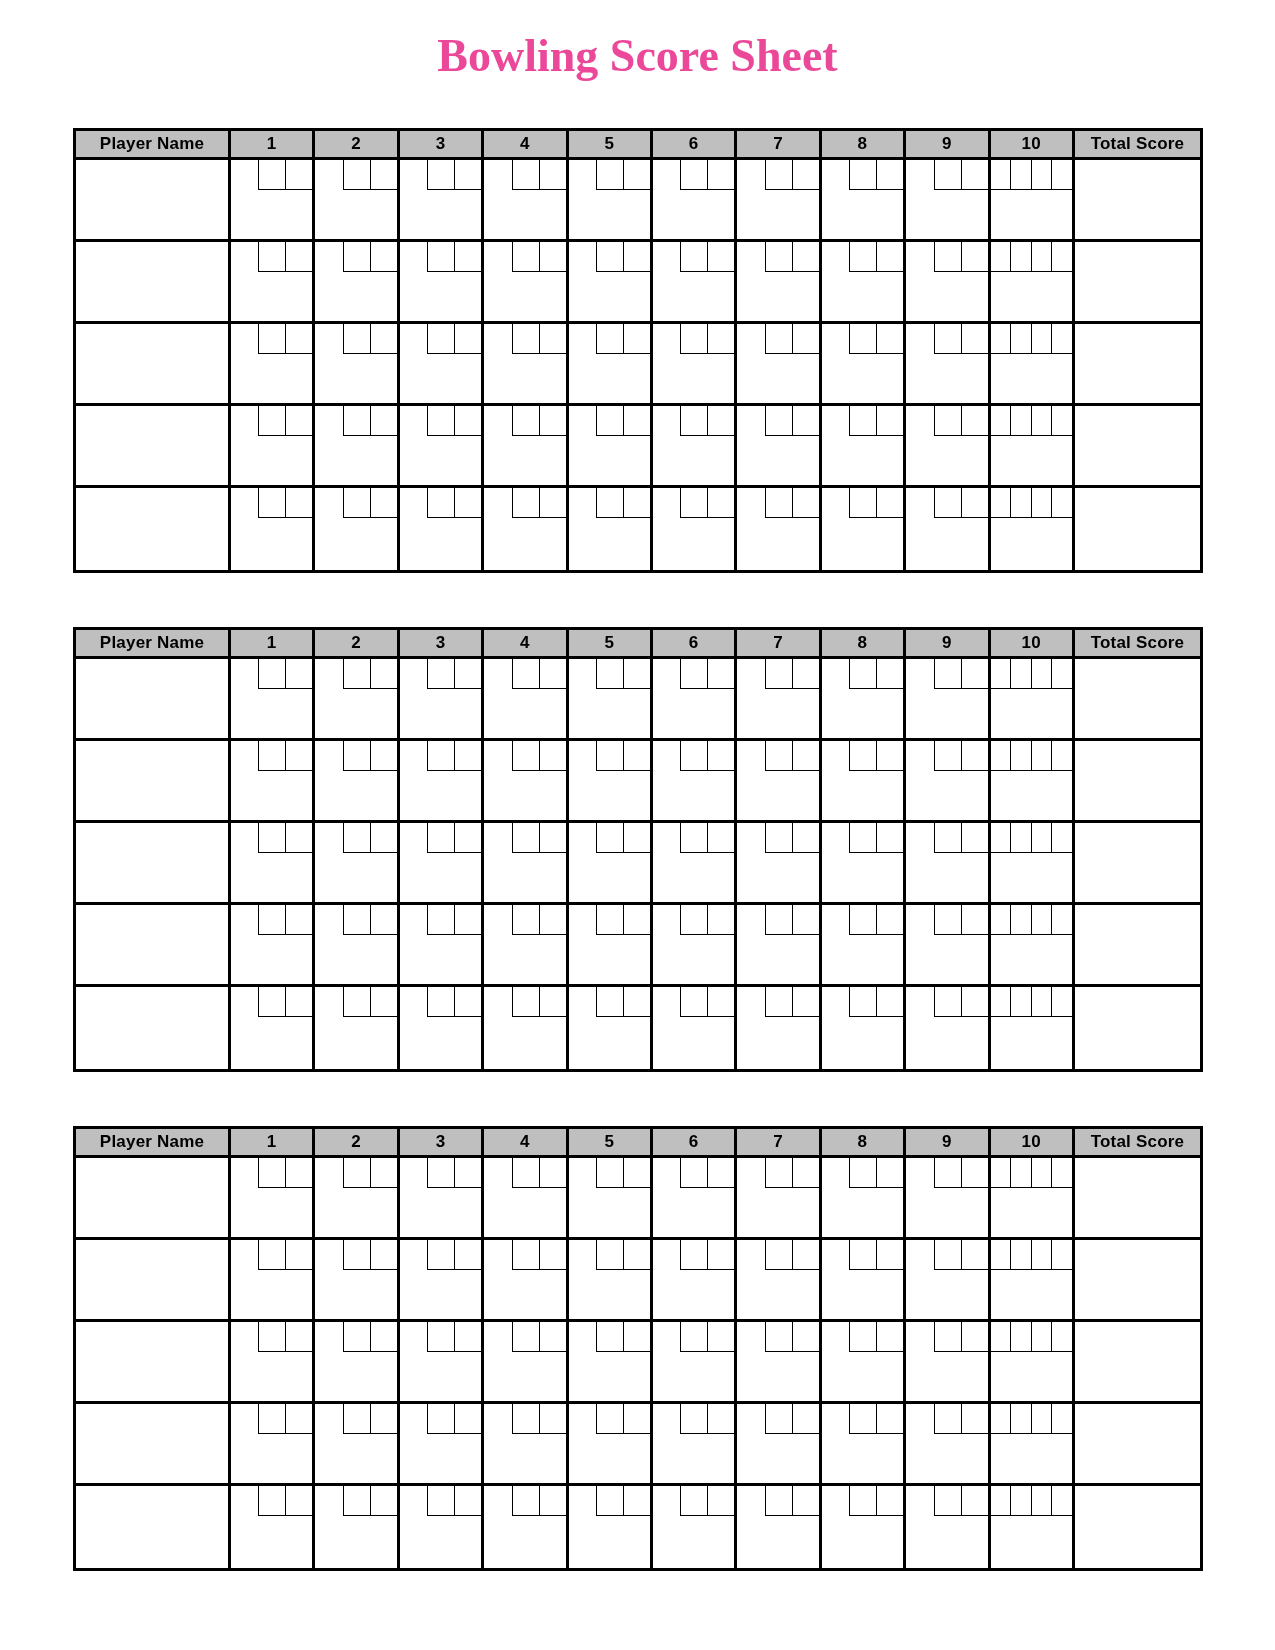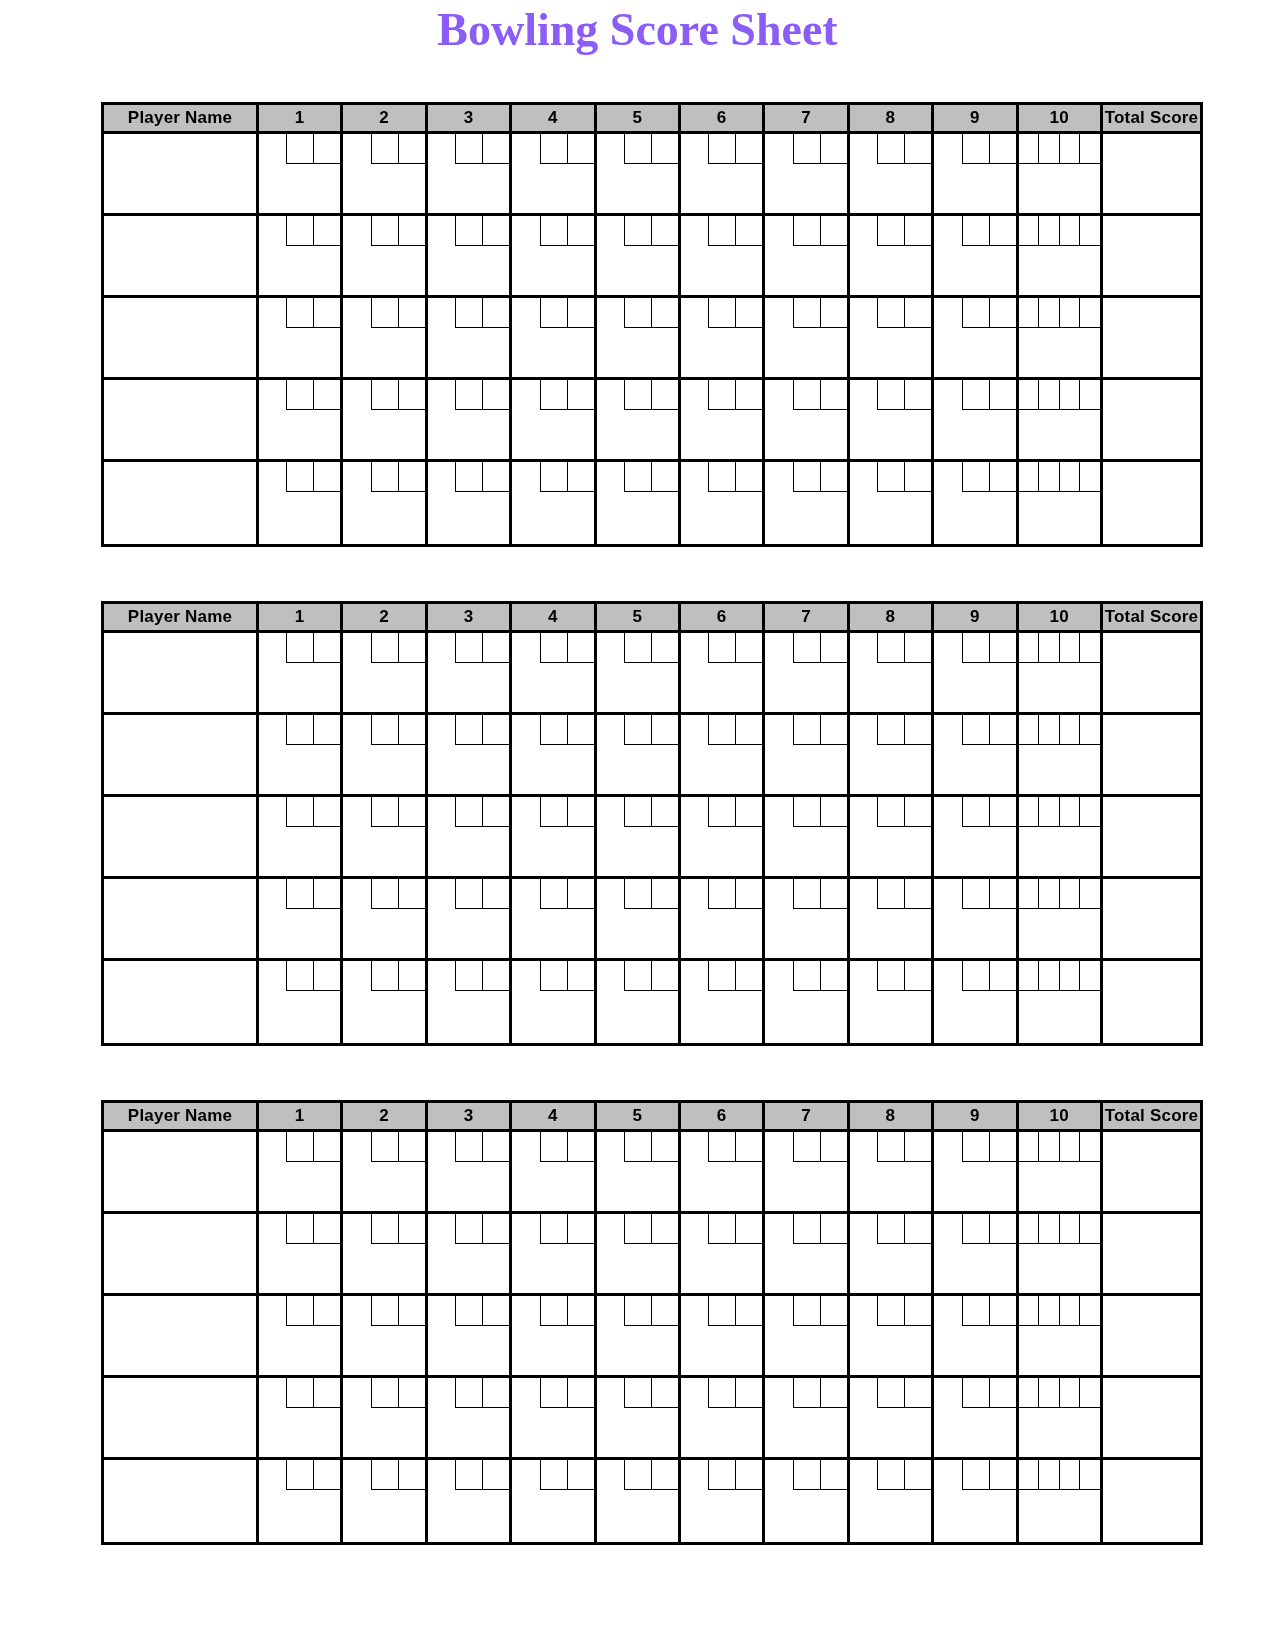--- a/index.html
+++ b/index.html
@@ -3,37 +3,36 @@
 <meta charset="utf-8">
 <style>
   html, body { margin: 0; padding: 0; }
   body {
     width: 1275px; height: 1650px;
     background: #ffffff;
     font-family: "Liberation Sans", sans-serif;
     color: #000;
   }
   .page-title {
-    margin: 2px 0 0 0;
+    margin: 28px 0 0 0;
     text-align: center;
     font-family: "Liberation Serif", serif;
     font-weight: bold;
     font-size: 46px;
     line-height: 55px;
-    color: #8b5cf6;
+    color: #ec4899;
   }
   .tables-wrap {
     margin-left: 73px;
     width: 1130px;
   }
   .score-table {
     border: 3px solid #000;
     background: #fff;
     margin-top: 54px;
-    margin-left: 28px;
   }
   .score-table.first { margin-top: 45px; }
   .row {
     display: grid;
     grid-template-columns: 155px repeat(10, 84.4px) minmax(0, 1fr);
   }
   .hrow { height: 29px; }
   .brow { height: 82px; }
   .cell {
     border-right: 3px solid #000;

